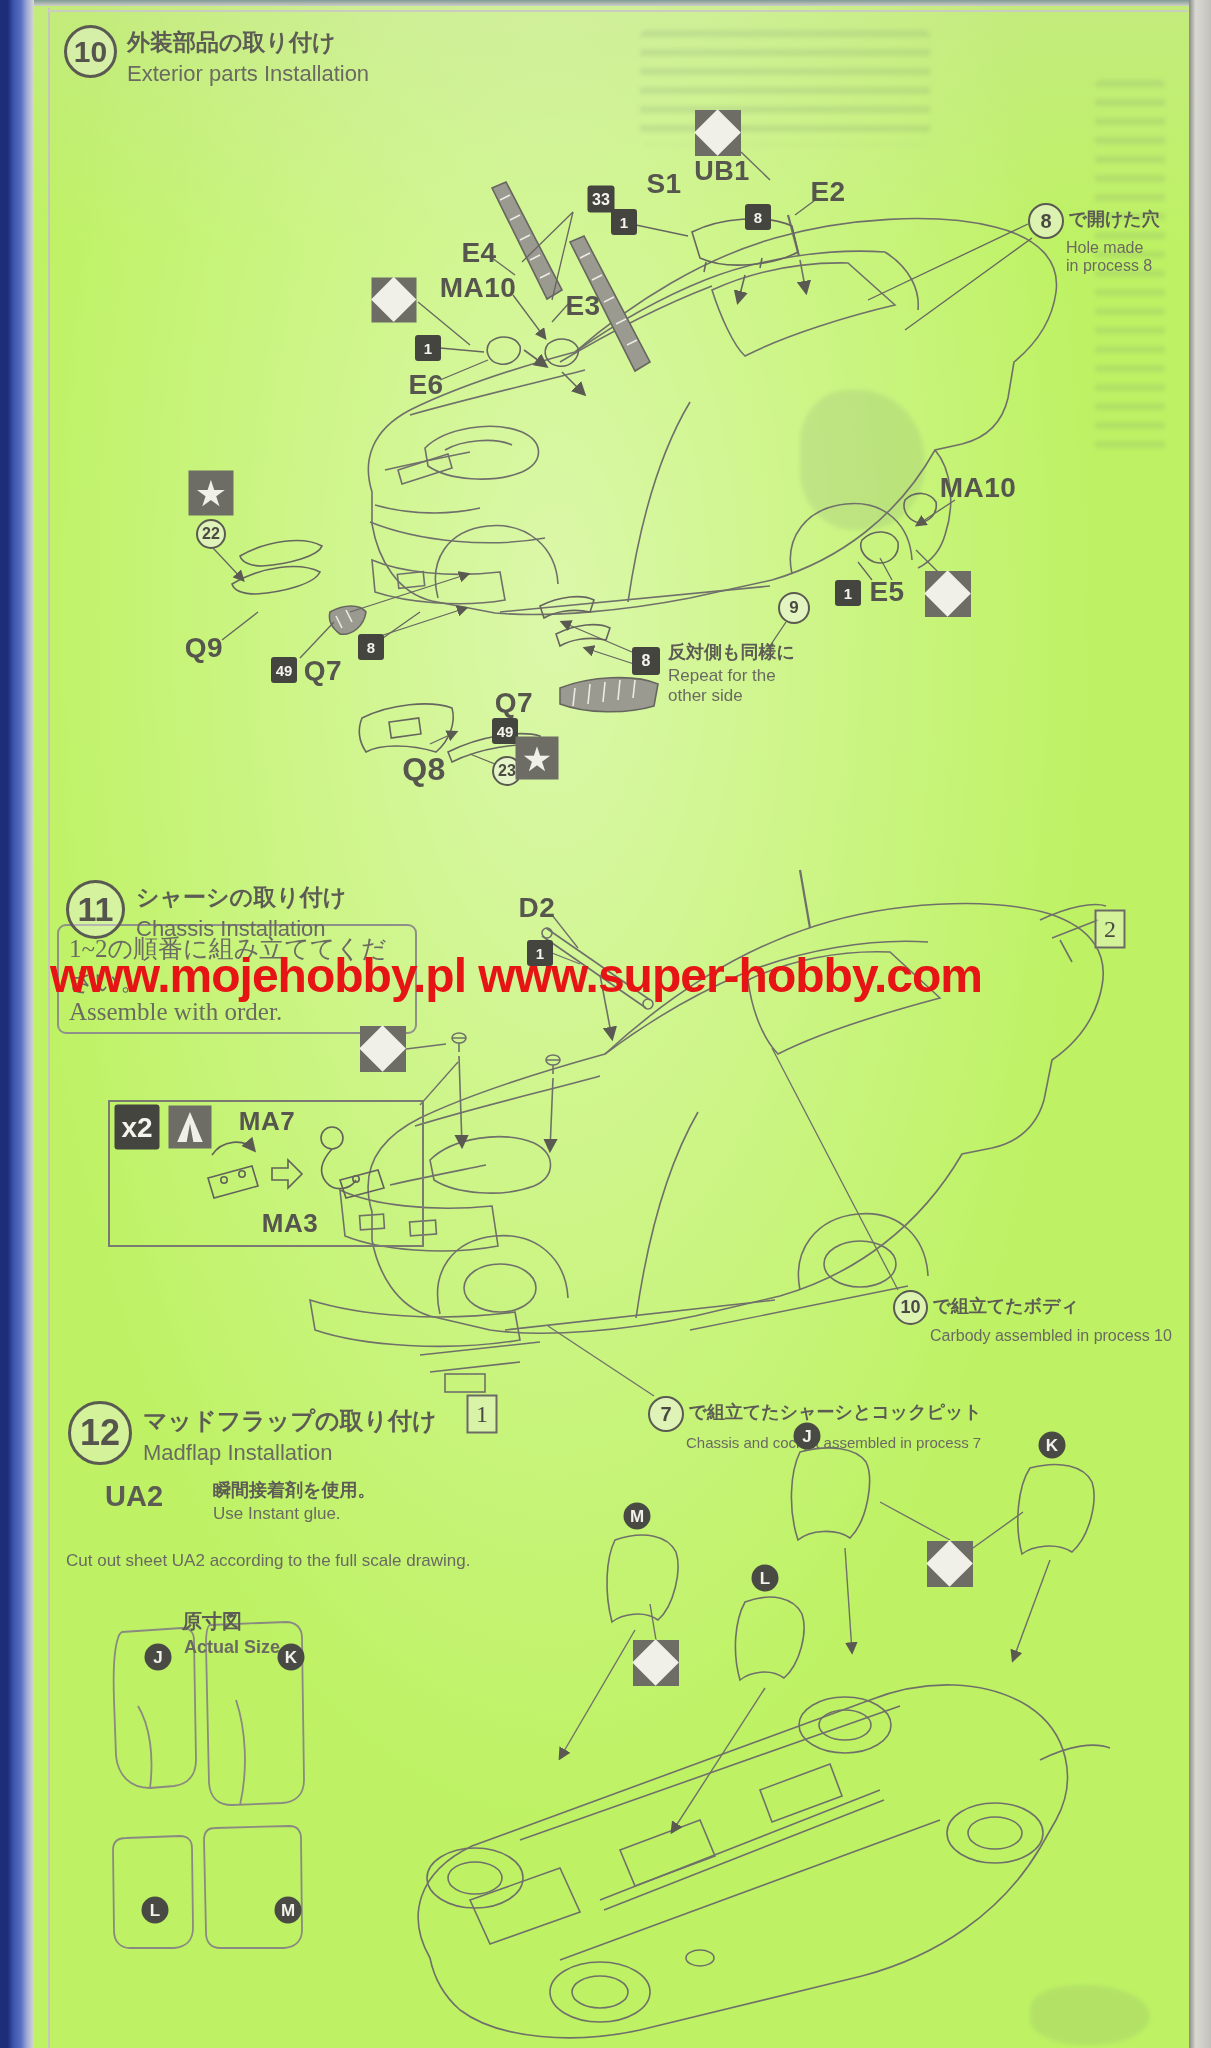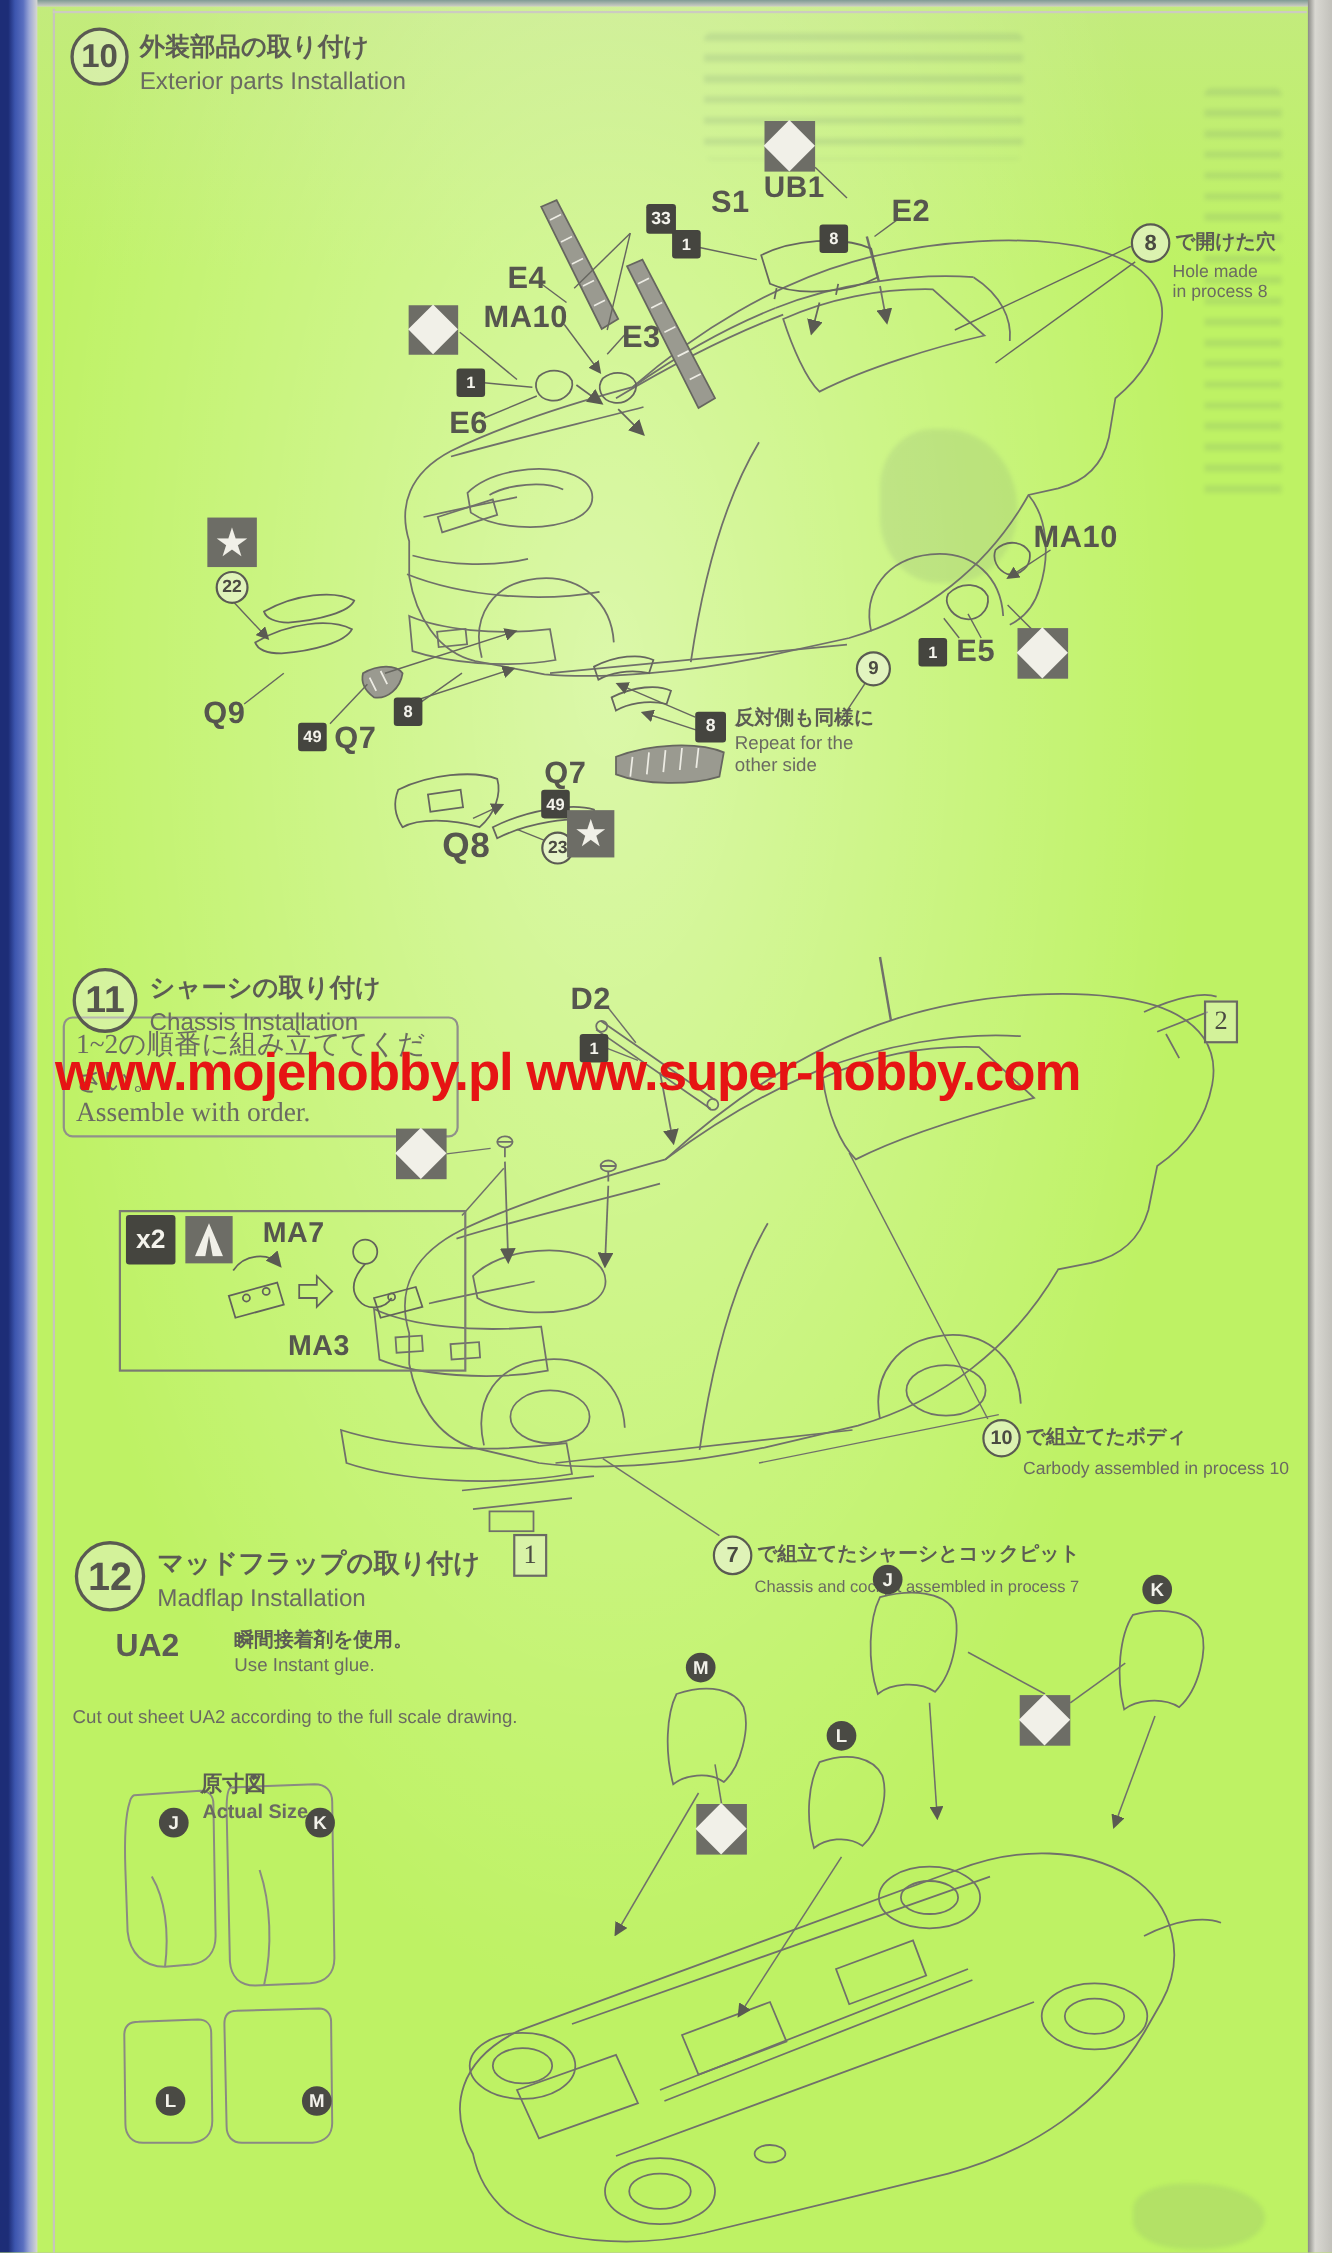--- a/index.html
+++ b/index.html
@@ -373,21 +373,21 @@
     <div class="ann label" style="left: 887px; top: 592px; font-size: 28px;">E5</div>
     <div class="ann diamond" style="left: 948px; top: 594px; width: 46px; height: 46px; font-size: 29px;">
       <span class="di"></span>
     </div>
     <div class="ann label" style="left: 537px; top: 908px; font-size: 28px;">D2</div>
     <div class="ann black" style="left: 540px; top: 953px; width: 24px; height: 24px; font-size: 15px;">1</div>
     <div class="ann sqnum" style="left: 1110px; top: 929px; width: 27px; height: 35px; font-size: 24px;">2</div>
     <div class="ann diamond" style="left: 383px; top: 1049px; width: 46px; height: 46px; font-size: 29px;">
       <span class="di"></span>
     </div>
-    <div class="ann black" style="left: 137px; top: 1127px; width: 43px; height: 43px; font-size: 24px;">x2</div>
+    <div class="ann black" style="left: 137px; top: 1127px; width: 43px; height: 43px; font-size: 28px;">x2</div>
     <div class="ann fold" style="left: 190px; top: 1127px; width: 43px; height: 43px; font-size: 27px;">
       <span class="fo"></span>
     </div>
     <div class="ann label" style="left: 267px; top: 1121px; font-size: 26px;">MA7</div>
     <div class="ann label" style="left: 290px; top: 1223px; font-size: 26px;">MA3</div>
     <div class="ann sqnum" style="left: 482px; top: 1414px; width: 27px; height: 35px; font-size: 24px;">1</div>
     <div class="ann dot" style="left: 158px; top: 1657px; width: 27px; height: 27px; font-size: 17px;">J</div>
     <div class="ann dot" style="left: 291px; top: 1657px; width: 27px; height: 27px; font-size: 17px;">K</div>
     <div class="ann dot" style="left: 155px; top: 1910px; width: 27px; height: 27px; font-size: 17px;">L</div>
     <div class="ann dot" style="left: 288px; top: 1910px; width: 27px; height: 27px; font-size: 17px;">M</div>

